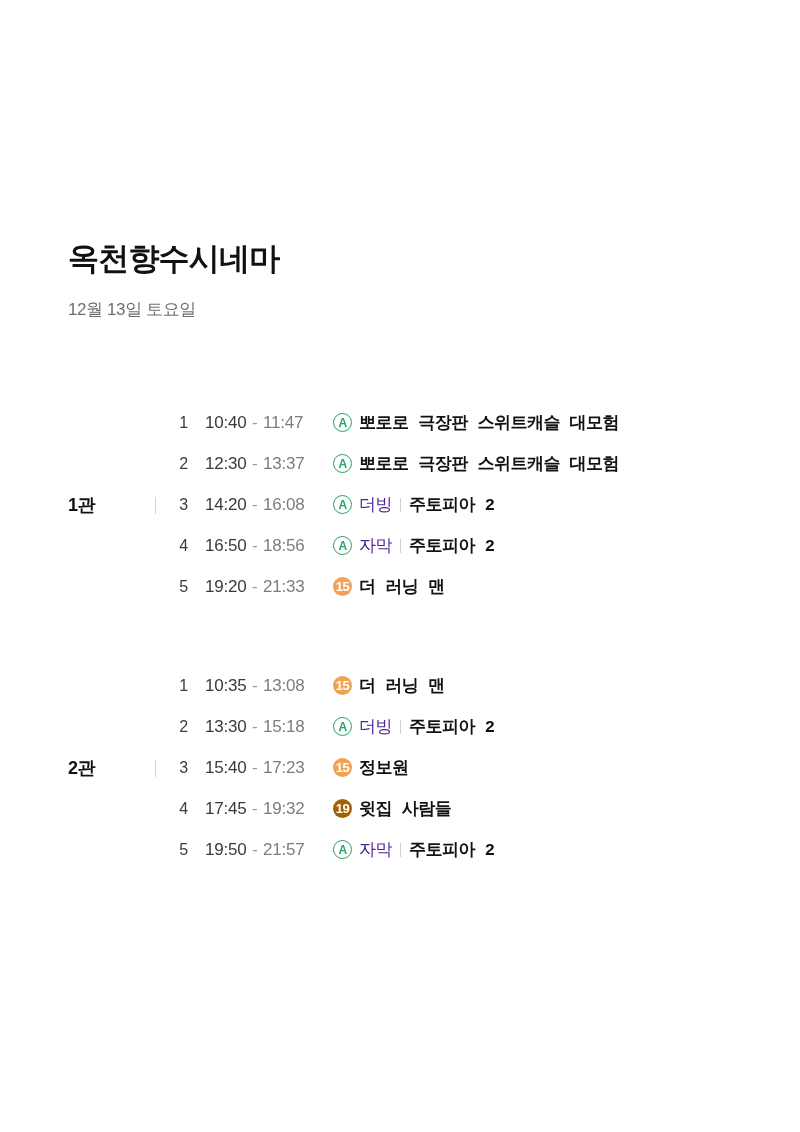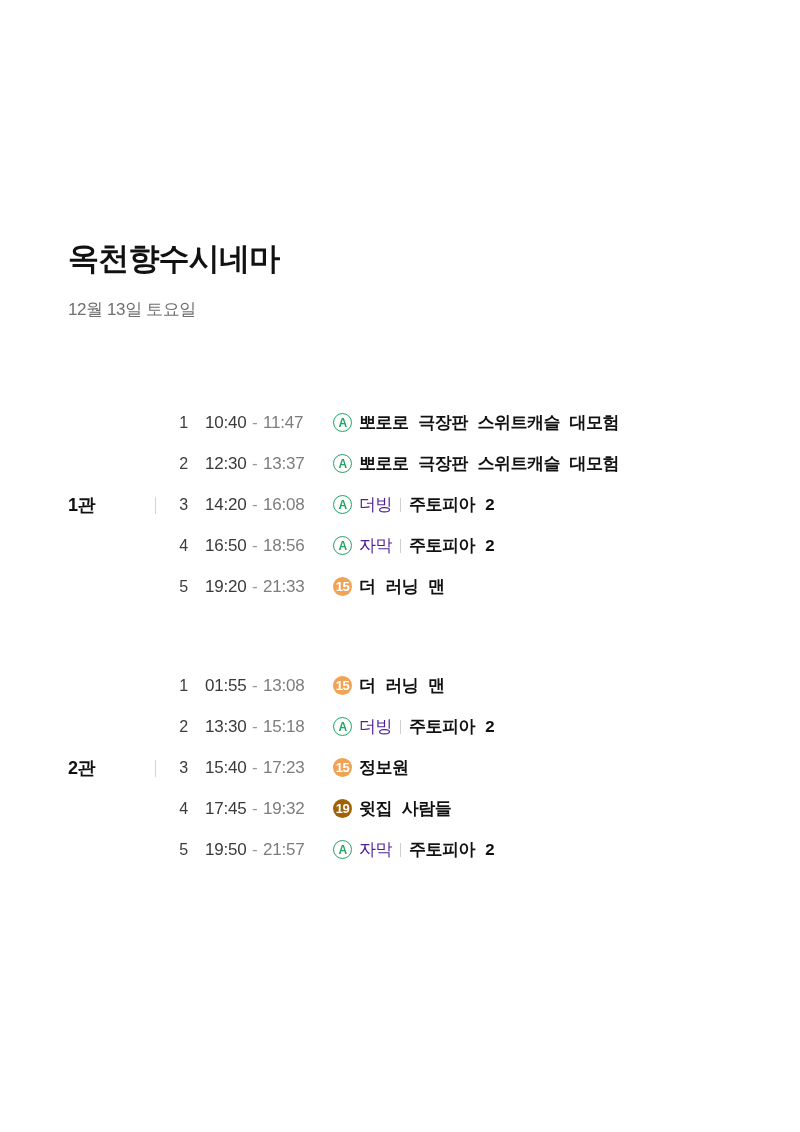--- a/index.html
+++ b/index.html
@@ -242,21 +242,21 @@
         <div class="screen-row">
           <div class="screen-label-cell">
             <div class="screen-label">2관</div>
           </div>
           <div class="divider">
             <span></span>
           </div>
           <div class="showtimes">
             <div class="show-row">
               <div class="seq">1</div>
-              <div class="time"><span>01:55</span><span class="sep"> - </span><span class="end">13:08</span></div>
+              <div class="time"><span>10:35</span><span class="sep"> - </span><span class="end">13:08</span></div>
               <div class="movie">
                 <span class="rating rating-15">15</span>
                 <span class="title">더 러닝 맨</span>
               </div>
             </div>
             <div class="show-row">
               <div class="seq">2</div>
               <div class="time"><span>13:30</span><span class="sep"> - </span><span class="end">15:18</span></div>
               <div class="movie">
                 <span class="rating rating-all">A</span>

